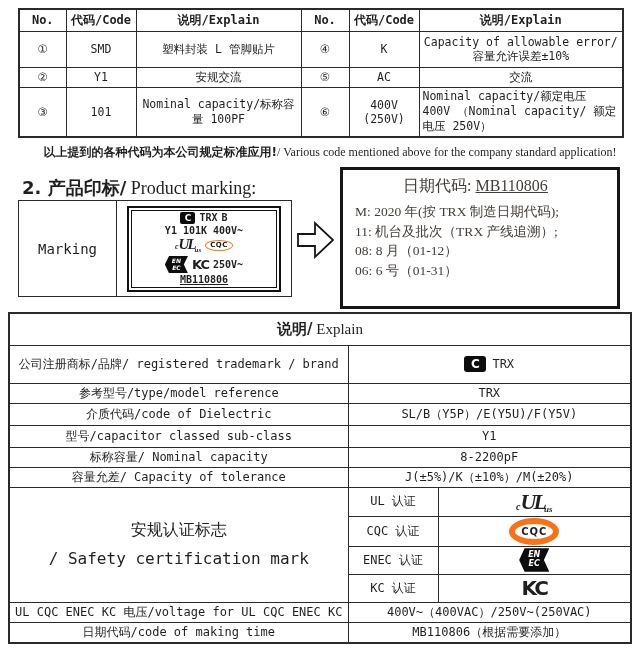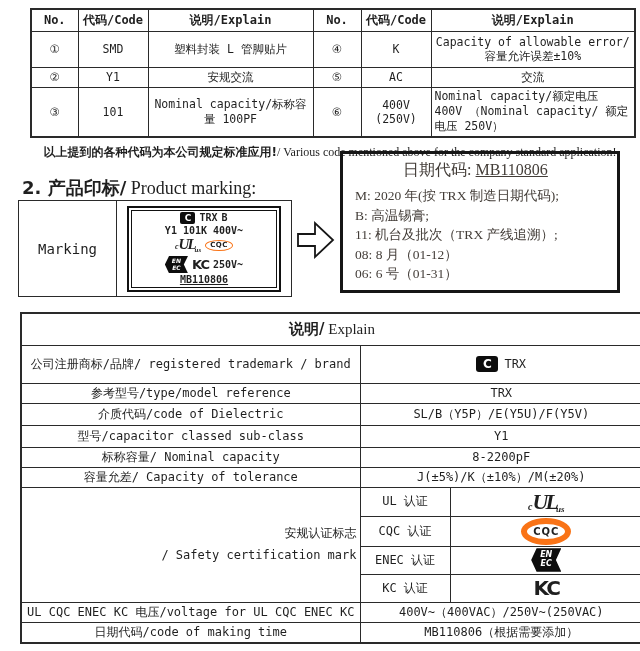--- a/index.html
+++ b/index.html
@@ -2,21 +2,21 @@
 <html><head>
 <meta charset="utf-8">
 <style>
   html,body{margin:0;padding:0;background:#ffffff;}
   .page{position:relative;width:640px;height:651px;background:#ffffff;overflow:hidden;
         font-family:"DejaVu Sans Mono","Liberation Mono",monospace;color:#1f1f1f;}
   
   table{border-collapse:collapse;table-layout:fixed;}
   td,th{border:1px solid #2a2a2a;padding:1px 3px;text-align:center;vertical-align:middle;
         font-weight:400;overflow:hidden;}
-  .outer{border:2px solid #2a2a2a;margin-left:12px;}
+  .outer{border:2px solid #2a2a2a;}
   
   .code-table{position:absolute;left:18px;top:8px;width:604px;font-size:11.5px;}
   .code-table th{font-size:12px;font-weight:700;}
   .code-table .left-align{text-align:left;}
   
   .note{position:absolute;left:30px;top:144px;width:600px;font-size:12px;white-space:nowrap;text-align:center;}
   .note .zh{font-family:"DejaVu Sans","Liberation Sans",sans-serif;font-weight:700;}
   .note .en{font-family:"Liberation Serif","DejaVu Serif",serif;font-weight:400;}
   
   .sec-head{position:absolute;left:22px;top:176px;font-size:18px;white-space:nowrap;}
@@ -28,33 +28,33 @@
   .marking-cell1{width:97px;border-right:1px solid #2a2a2a;display:flex;
         align-items:center;justify-content:center;font-size:14px;}
   .marking-cell2{flex:1;display:flex;align-items:center;justify-content:center;}
   .label-box{border:2px solid #111;padding:2px;}
   .label-inner{border:1px solid #111;width:144px;height:76px;display:flex;flex-direction:column;
         align-items:center;justify-content:space-evenly;font-weight:700;font-size:10px;line-height:1;}
   .label-row{display:flex;align-items:center;gap:4px;white-space:nowrap;}
   
   .arrow{position:absolute;left:294px;top:218px;}
   
-  .date-box{position:absolute;left:340px;top:151px;width:280px;height:142px;
+  .date-box{position:absolute;left:340px;top:167px;width:280px;height:142px;
         border:3px solid #161616;box-sizing:border-box;padding:6px 21px 0 12px;
         font-family:"Liberation Serif","DejaVu Serif",serif;color:#433d38;}
   .date-box .title{text-align:center;font-size:16px;margin-bottom:5px;}
   .date-box .title .code{text-decoration:underline;}
   .date-box .line{font-size:13.5px;line-height:1.45;white-space:nowrap;}
   
   .explain-table{position:absolute;left:8px;top:312px;width:622px;font-size:12px;}
   .explain-table .title-row th{font-size:15px;border:1px solid #2a2a2a;}
   .explain-table .title-zh{font-family:"DejaVu Sans","Liberation Sans",sans-serif;font-weight:700;}
   .explain-table .title-en{font-family:"Liberation Serif","DejaVu Serif",serif;font-weight:400;}
   .brand-cell{display:flex;align-items:center;justify-content:center;gap:6px;}
-  .cert-left{font-size:12px;line-height:1.8;text-align:right;}
+  .cert-left{font-size:16px;line-height:1.8;}
   
   .trx-logo{display:inline-flex;align-items:center;justify-content:center;width:22px;height:16px;
         background:#0d0d0d;border-radius:3px;color:#fff;font-weight:900;font-size:12px;
         font-family:"DejaVu Sans","Liberation Sans",sans-serif;}
   .trx-logo.sm{width:15px;height:12px;font-size:9px;border-radius:2px;}
   .ul-mark{font-family:"Liberation Serif","DejaVu Serif",serif;font-style:italic;font-weight:900;white-space:nowrap;}
   .ul-mark .pre{font-size:10px;vertical-align:middle;}
   .ul-mark .core{font-size:22px;letter-spacing:-3px;}
   .ul-mark .post{font-size:9px;vertical-align:sub;}
   .ul-mark.sm .core{font-size:15px;letter-spacing:-2px;}
@@ -167,21 +167,20 @@
 
   <svg class="arrow" width="42" height="44" viewBox="0 0 42 44">
     <polygon points="4,16 21,16 21,5 39,22 21,39 21,28 4,28" fill="#ffffff" stroke="#161616" stroke-width="1.8"></polygon>
   </svg>
 
   <div class="date-box">
     <div class="title">
       <span>日期代码: </span><span class="code">MB110806</span>
     </div>
     <div class="line">M: 2020 年(按 TRX 制造日期代码);</div>
-    <div class="line">B: 高温锡膏;</div>
     <div class="line">11: 机台及批次（TRX 产线追溯）;</div>
     <div class="line">08: 8 月（01-12）</div>
     <div class="line">06: 6 号（01-31）</div>
   </div>
 
   <table class="explain-table outer">
     <colgroup>
         <col style="width:339px">
         <col style="width:90px">
         <col style="width:193px">

